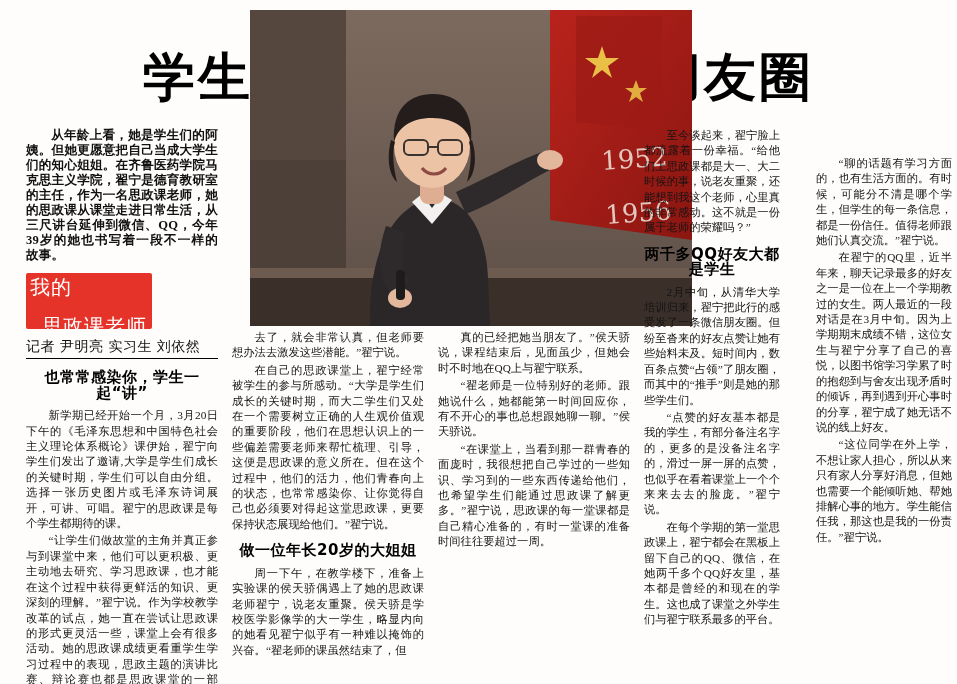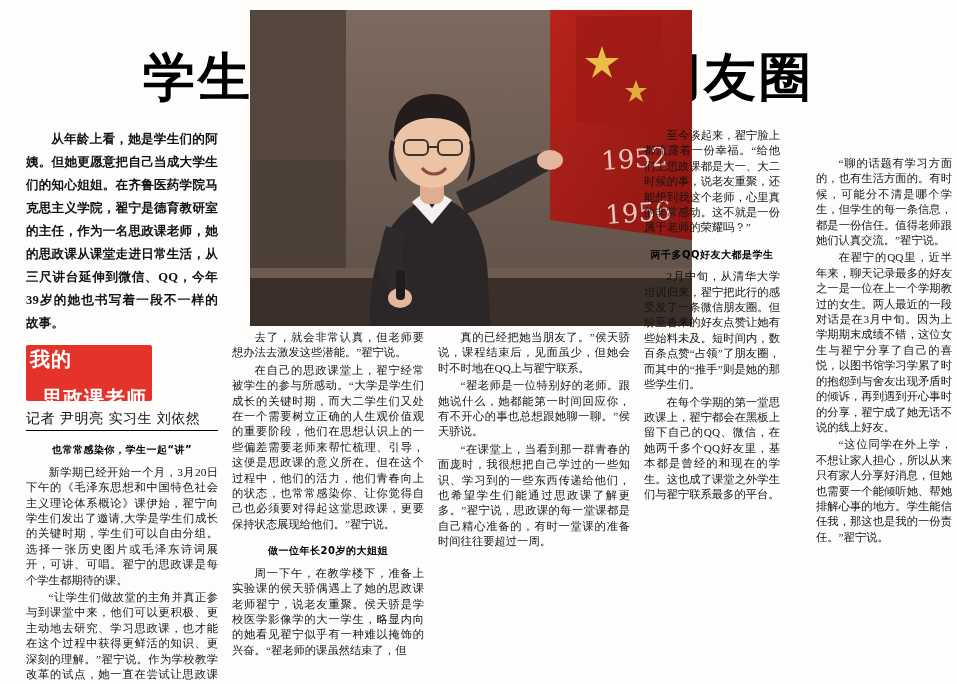--- a/index.html
+++ b/index.html
@@ -71,21 +71,21 @@
   
   .c1 { left: 0;   width: 192px; }
   .c2 { left: 206px; width: 192px; }
   .c3 { left: 412px; width: 192px; }
   .c4 { left: 618px; width: 136px; }
   .c5 { left: 790px; width: 136px; margin-top: 28px; }
 
   
   .lead {
     font-size: 12.6px;
-    line-height: 23px;
+    line-height: 15px;
     font-weight: bold;
     letter-spacing: 0.2px;
     text-align: justify;
     color: #111;
     margin: 0;
     text-indent: 2em;
   }
 
   
   .logo-block {
@@ -94,21 +94,21 @@
     height: 56px;
     position: relative;
   }
   .logo-seal {
     position: absolute;
     left: 0; top: 0;
     width: 126px; height: 56px;
     background: #e6332a;
     color: #ffffff;
     font-family: "DejaVu Sans", "Liberation Sans", sans-serif;
-    font-weight: bold;
+    font-weight: normal;
     font-size: 20px;
     line-height: 27px;
     letter-spacing: 1px;
     padding: 1px 4px;
     box-sizing: border-box;
     text-align: left;
     border-radius: 2px;
   }
   .logo-seal .l2 { padding-left: 12px; display: block; margin-top: 12px; }
 
@@ -117,21 +117,21 @@
     font-family: "DejaVu Sans", "Liberation Sans", sans-serif;
     font-size: 14px;
     letter-spacing: 0.5px;
     color: #111;
     border-bottom: 1px solid #000;
     padding-bottom: 4px;
   }
 
   .sub-head {
     font-family: "DejaVu Sans", "Liberation Sans", sans-serif;
-    font-size: 10px;
+    font-size: 15px;
     font-weight: bold;
     text-align: center;
     letter-spacing: 0.5px;
     margin: 11px 0 7px 0;
     color: #000;
   }
   .sub-head.left-head { text-align: center; }
 
   
   .photo {
@@ -252,20 +252,21 @@
         <p>“翟老师是一位特别好的老师。跟她说什么，她都能第一时间回应你，有不开心的事也总想跟她聊一聊。”侯天骄说。</p>
         <p>“在课堂上，当看到那一群青春的面庞时，我很想把自己学过的一些知识、学习到的一些东西传递给他们，也希望学生们能通过思政课了解更多。”翟宁说，思政课的每一堂课都是自己精心准备的，有时一堂课的准备时间往往要超过一周。</p>
 
       </div>
     </div>
 
     <div class="col c4">
       <p>至今谈起来，翟宁脸上都流露着一份幸福。“给他们上思政课都是大一、大二时候的事，说老友重聚，还能想到我这个老师，心里真的非常感动。这不就是一份属于老师的荣耀吗？”</p>
       <div class="sub-head">两千多QQ好友大都是学生</div>
       <p>2月中旬，从清华大学培训归来，翟宁把此行的感受发了一条微信朋友圈。但纷至沓来的好友点赞让她有些始料未及。短时间内，数百条点赞“占领”了朋友圈，而其中的“推手”则是她的那些学生们。</p>
+      <p>“点赞的好友基本都是我的学生，有部分备注名字的，更多的是没备注名字的，滑过一屏一屏的点赞，也似乎在看着课堂上一个个来来去去的脸庞。”翟宁说。</p>
       <p>在每个学期的第一堂思政课上，翟宁都会在黑板上留下自己的QQ、微信，在她两千多个QQ好友里，基本都是曾经的和现在的学生。这也成了课堂之外学生们与翟宁联系最多的平台。</p>
     </div>
 
     <div class="col c5">
       <p>“聊的话题有学习方面的，也有生活方面的。有时候，可能分不清是哪个学生，但学生的每一条信息，都是一份信任。值得老师跟她们认真交流。”翟宁说。</p>
       <p>在翟宁的QQ里，近半年来，聊天记录最多的好友之一是一位在上一个学期教过的女生。两人最近的一段对话是在3月中旬。因为上学期期末成绩不错，这位女生与翟宁分享了自己的喜悦，以图书馆学习学累了时的抱怨到与舍友出现矛盾时的倾诉，再到遇到开心事时的分享，翟宁成了她无话不说的线上好友。</p>
       <p>“这位同学在外上学，不想让家人担心，所以从来只有家人分享好消息，但她也需要一个能倾听她、帮她排解心事的地方。学生能信任我，那这也是我的一份责任。”翟宁说。</p>
     </div>
 
   </div>

